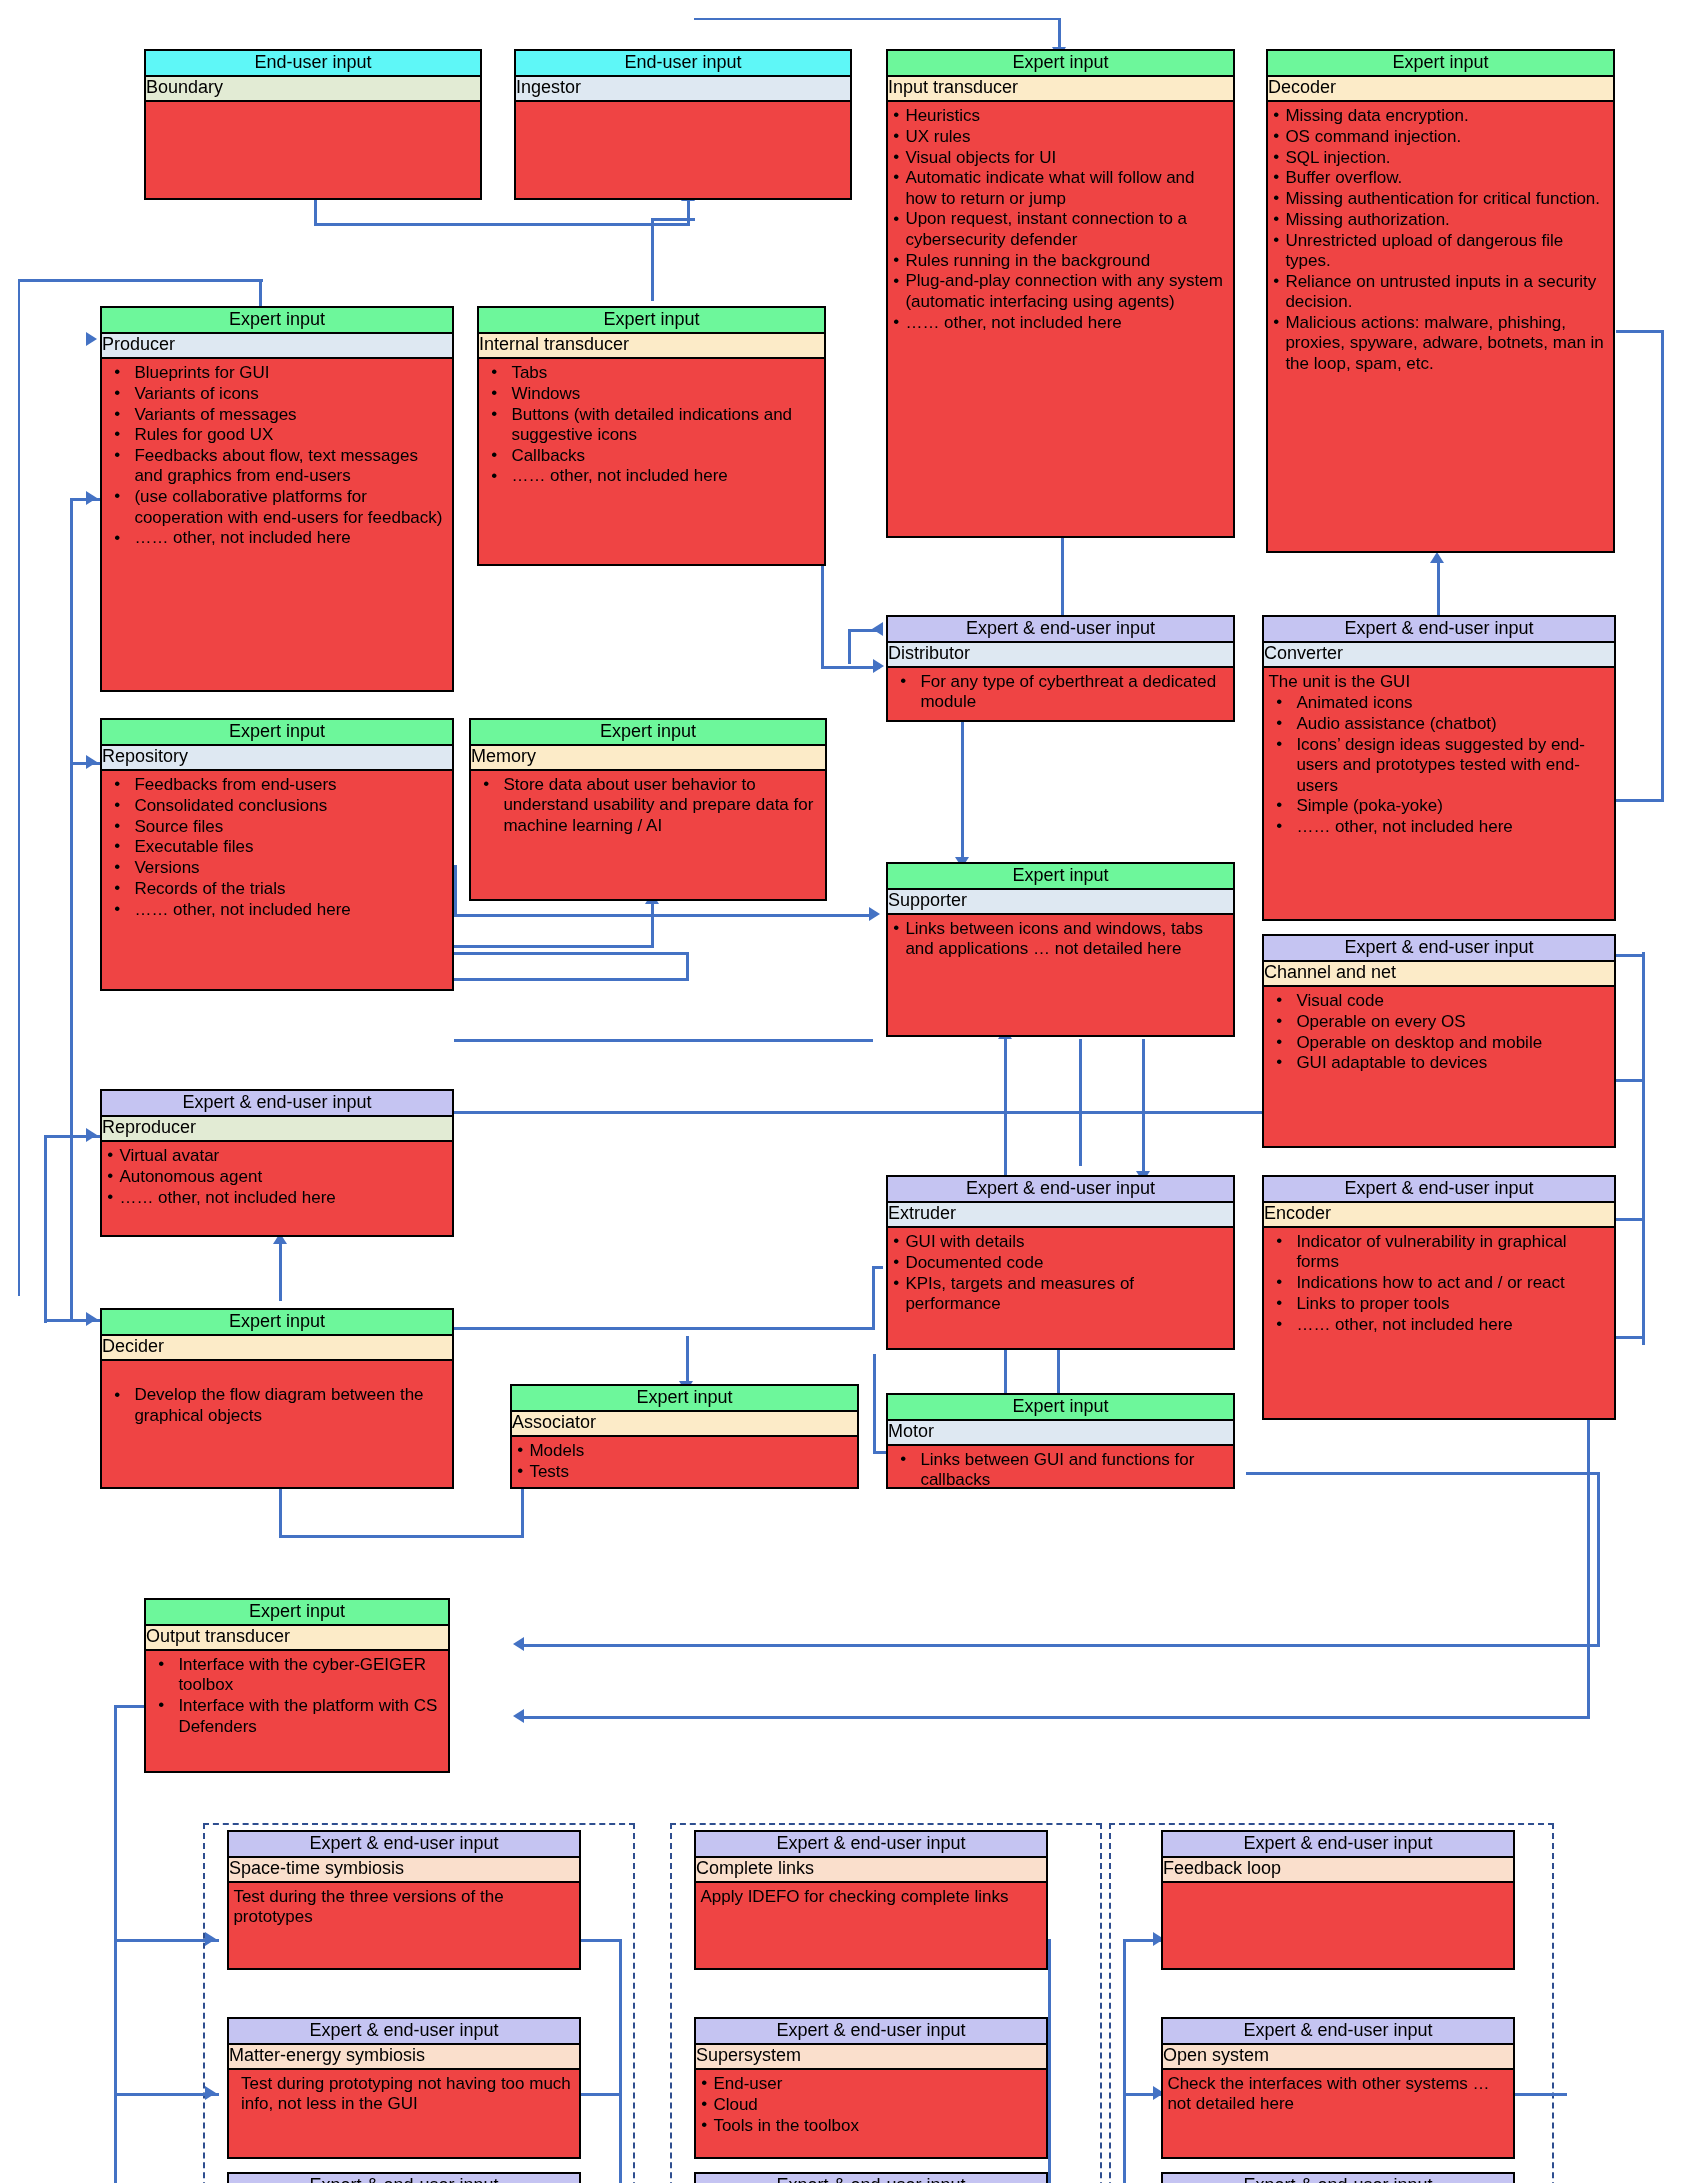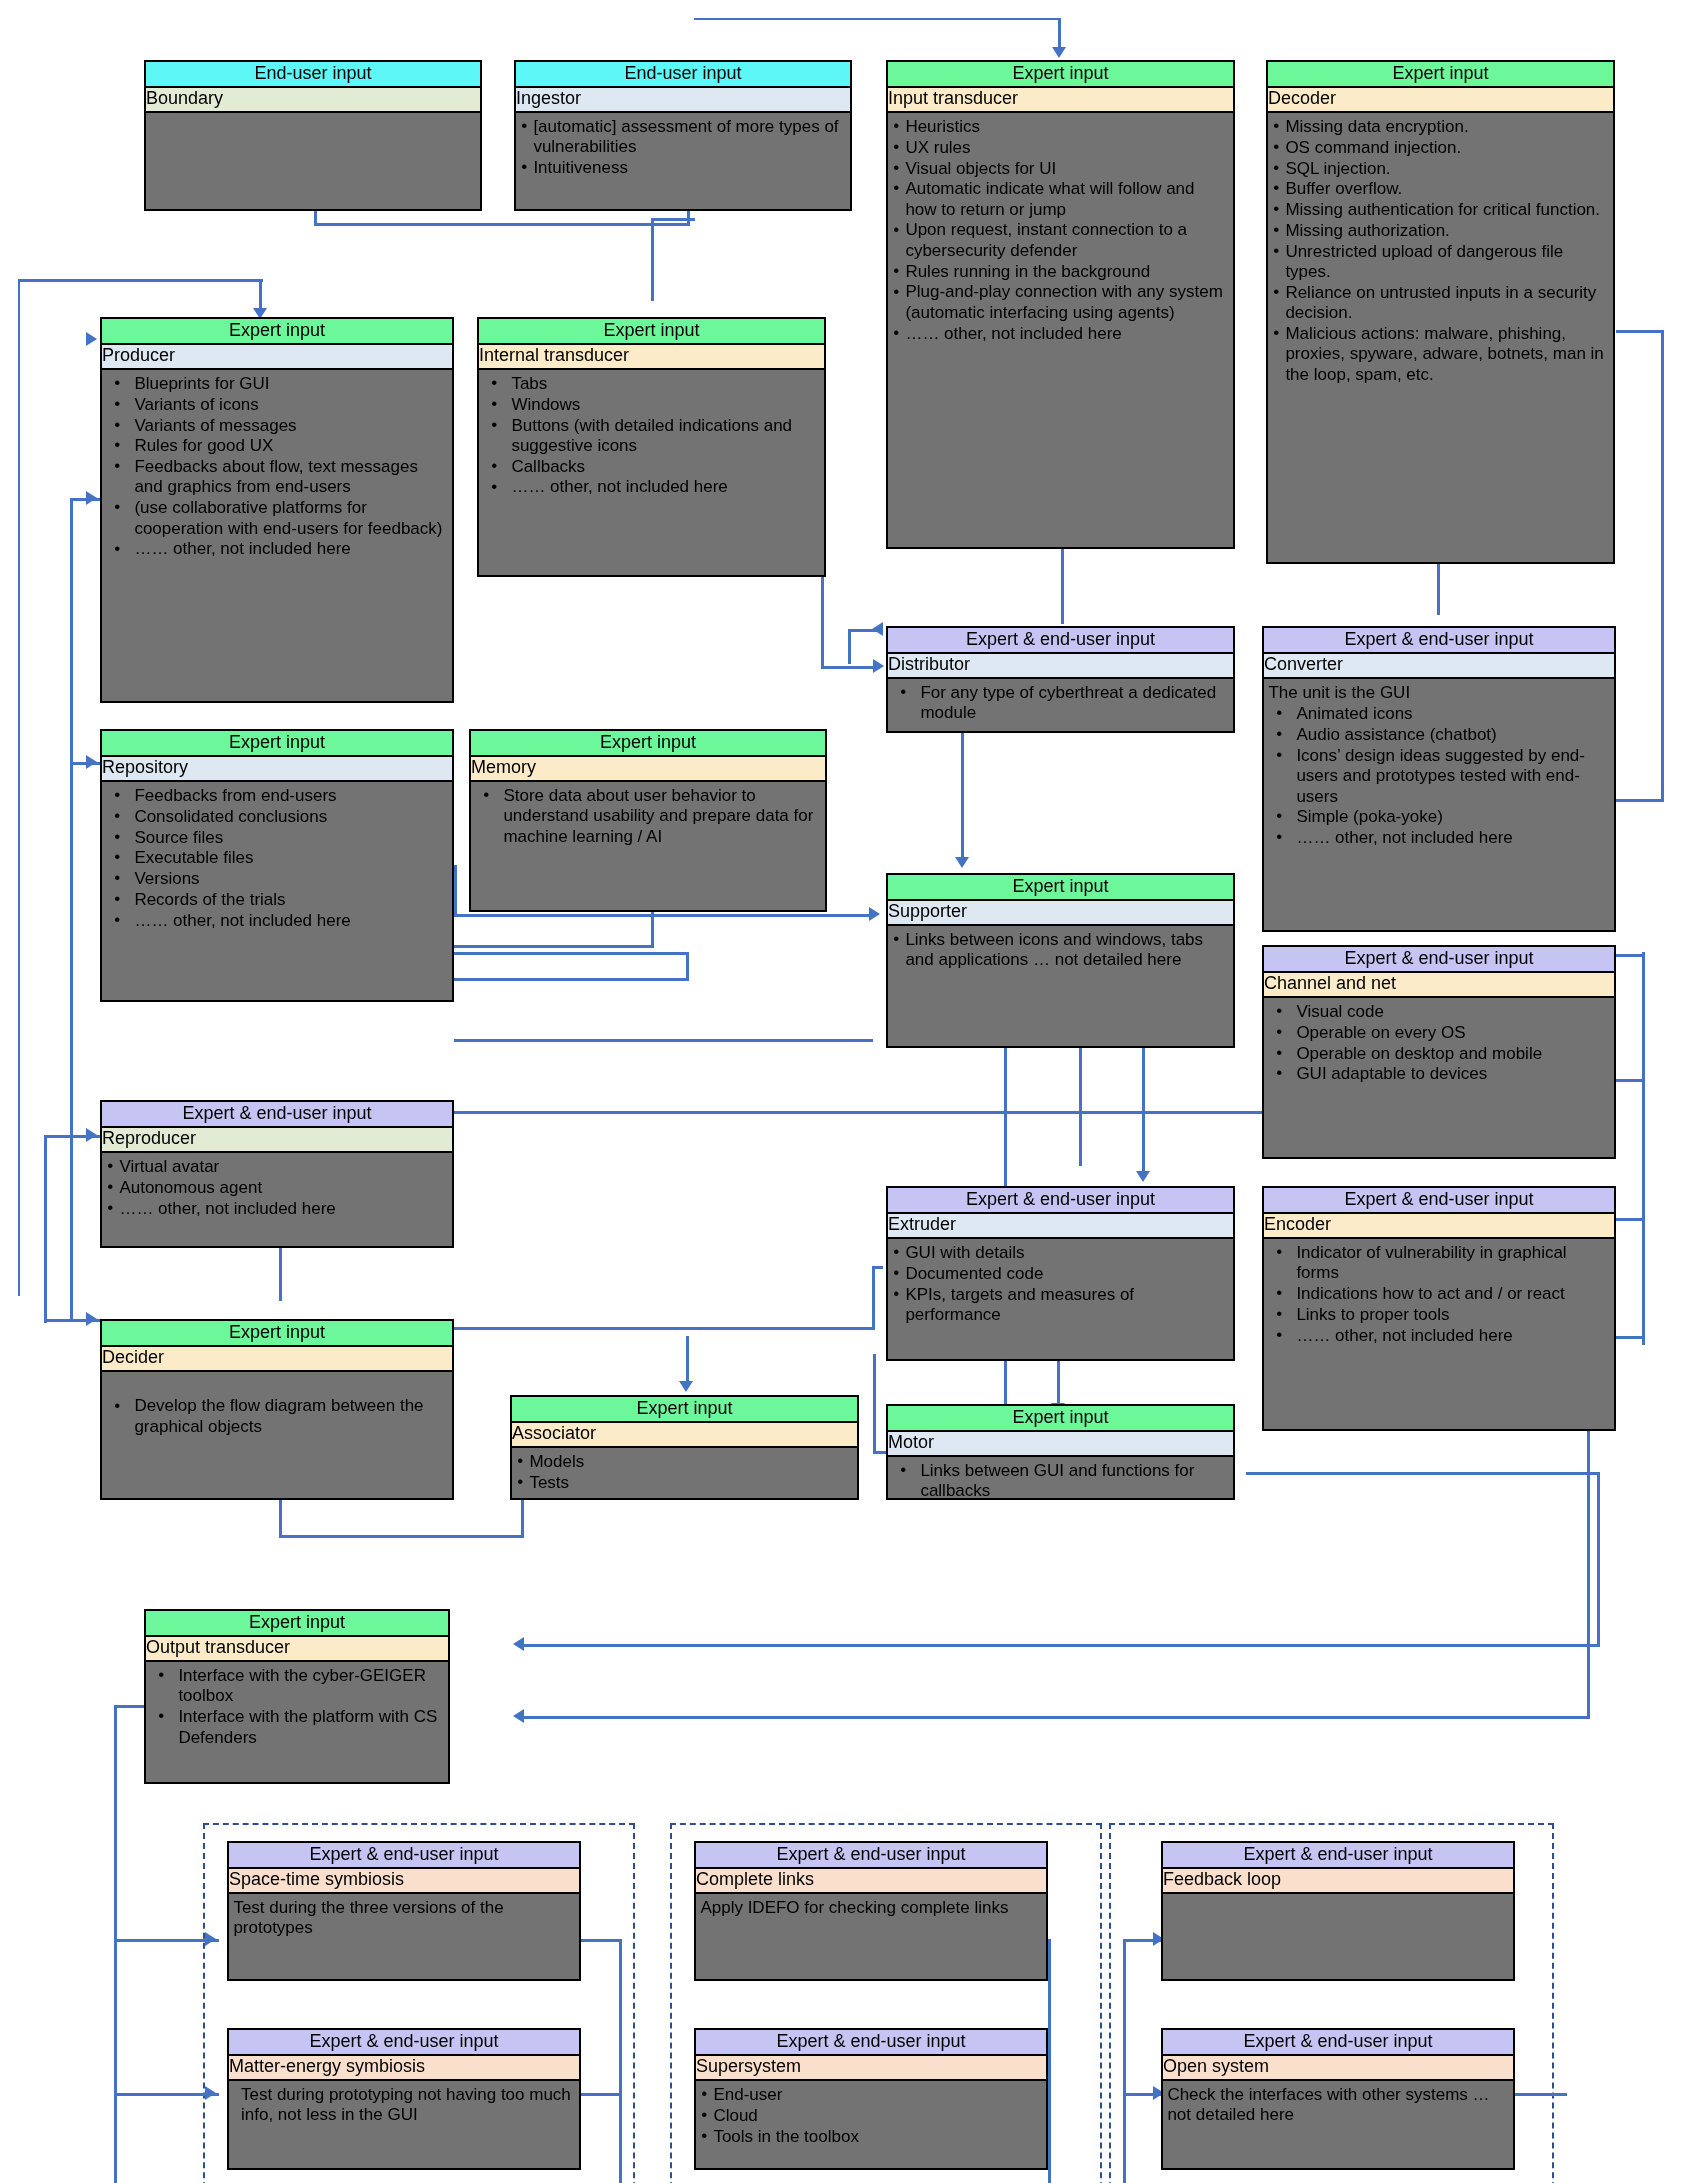--- a/index.html
+++ b/index.html
@@ -1,20 +1,20 @@
 <!DOCTYPE html>
 <html style="font-size:7px"><head>
 <meta charset="utf-8">
 <style>
   html,body{margin:0;padding:0;background:#ffffff;}
   body{font-family:"Liberation Sans", sans-serif;}
   #canvas{position:relative;width:1685px;height:2375px;background:#fff;overflow:hidden;}
 
   
-  .node{position:absolute;border:2.2px solid #000;background:#737373;box-sizing:border-box;z-index:5;margin-top:11px;}
+  .node{position:absolute;border:2.2px solid #000;background:#ef4444;box-sizing:border-box;z-index:5;}
   .node .hdr{
     font-size:18px;line-height:1.08;text-align:center;
     border-bottom:2.2px solid #000;padding:1.7px 0 2.6px 0;
     white-space:nowrap;
   }
   .node .sub{
     font-size:18px;line-height:1.08;text-align:left;
     border-bottom:2.2px solid #000;padding:1.7px 0 2.6px 0;
     white-space:nowrap;
   }
@@ -202,26 +202,20 @@
   <div class="arrow ar-l" style="left:872px;top:622px;"></div>
 
   <div class="node" style="left:144px;top:49px;width:338px;height:151px;">
     <div class="hdr h-enduser">End-user input</div>
     <div class="sub s-green">Boundary</div>
   </div>
 
   <div class="node" style="left:514px;top:49px;width:338px;height:151px;">
     <div class="hdr h-enduser">End-user input</div>
     <div class="sub s-blue">Ingestor</div>
-    <div class="body">
-      <ul class="tight">
-          <li>[automatic] assessment of more types of vulnerabilities</li>
-          <li>Intuitiveness</li>
-        </ul>
-    </div>
   </div>
 
   <div class="node" style="left:886px;top:49px;width:349px;height:489px;">
     <div class="hdr h-expert">Expert input</div>
     <div class="sub s-cream">Input transducer</div>
     <div class="body">
       <ul class="tight">
           <li>Heuristics</li>
           <li>UX rules</li>
           <li>Visual objects for UI</li>

